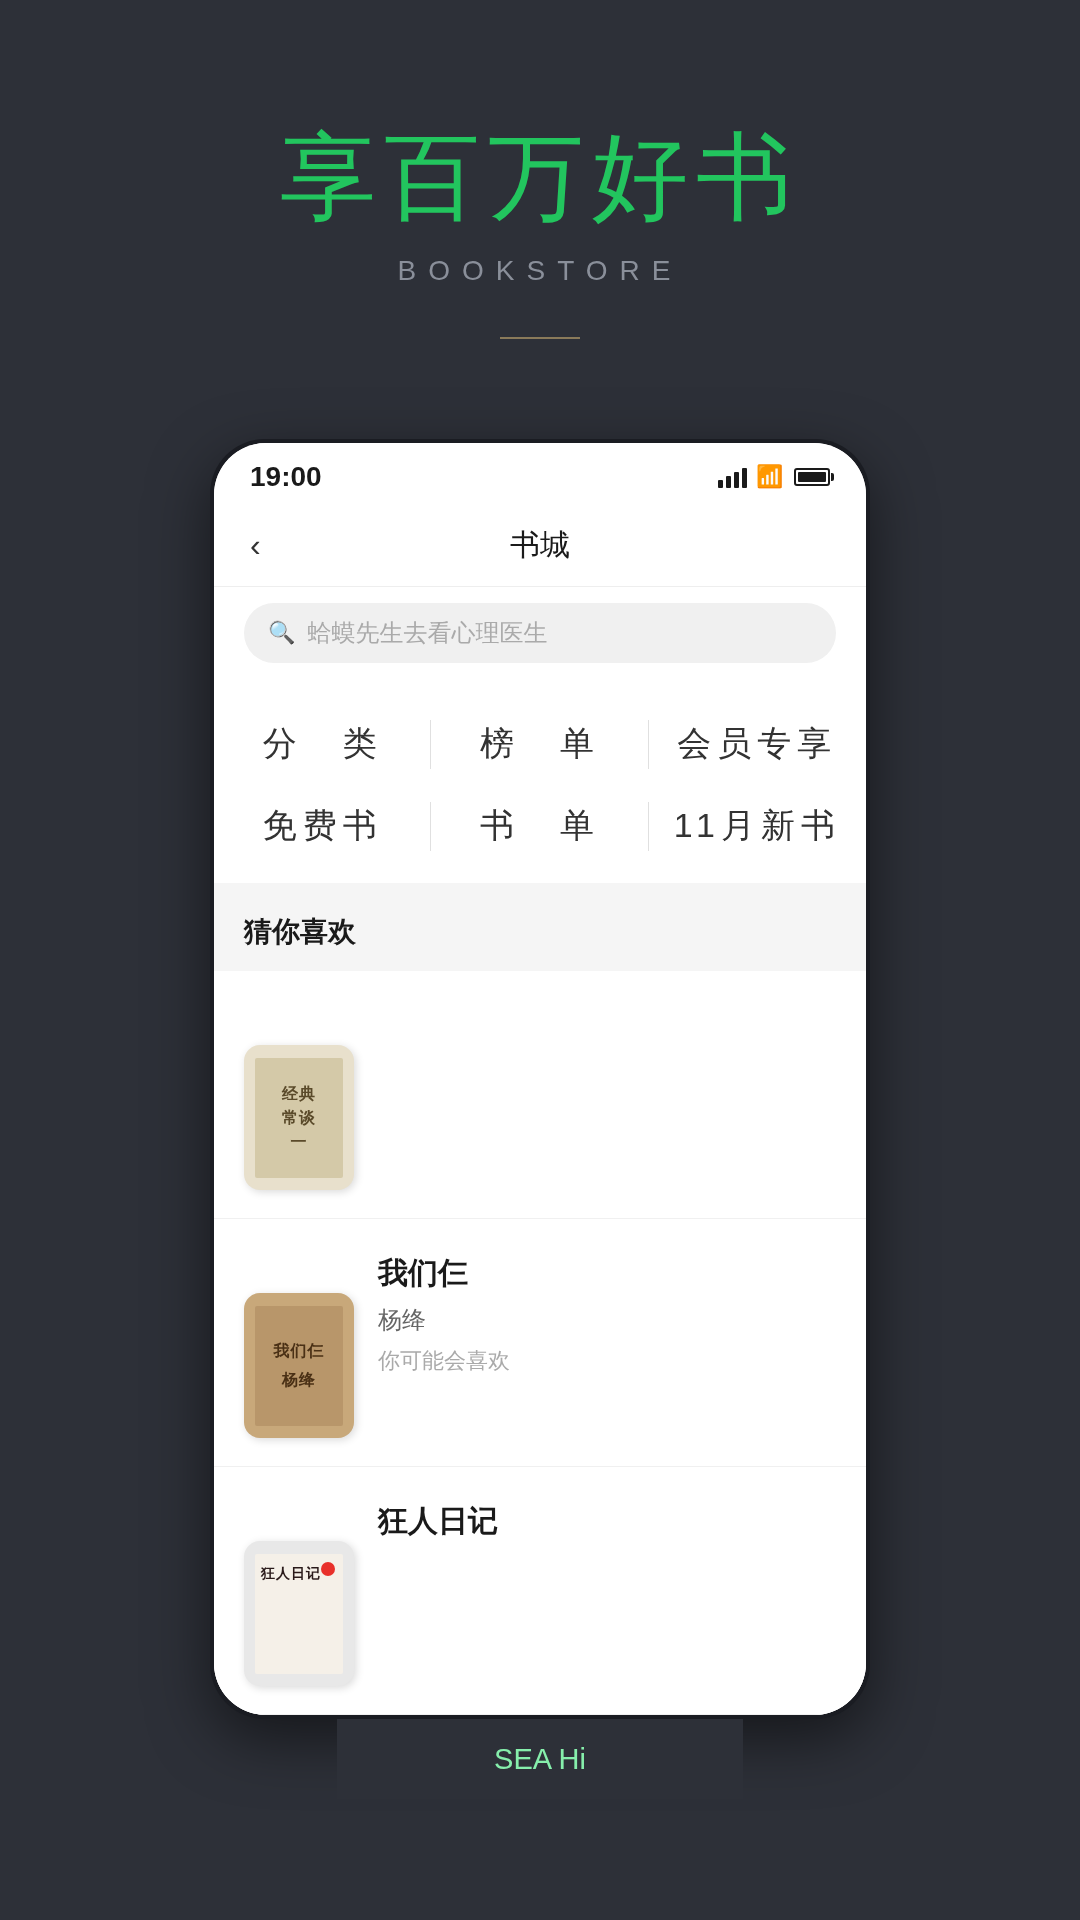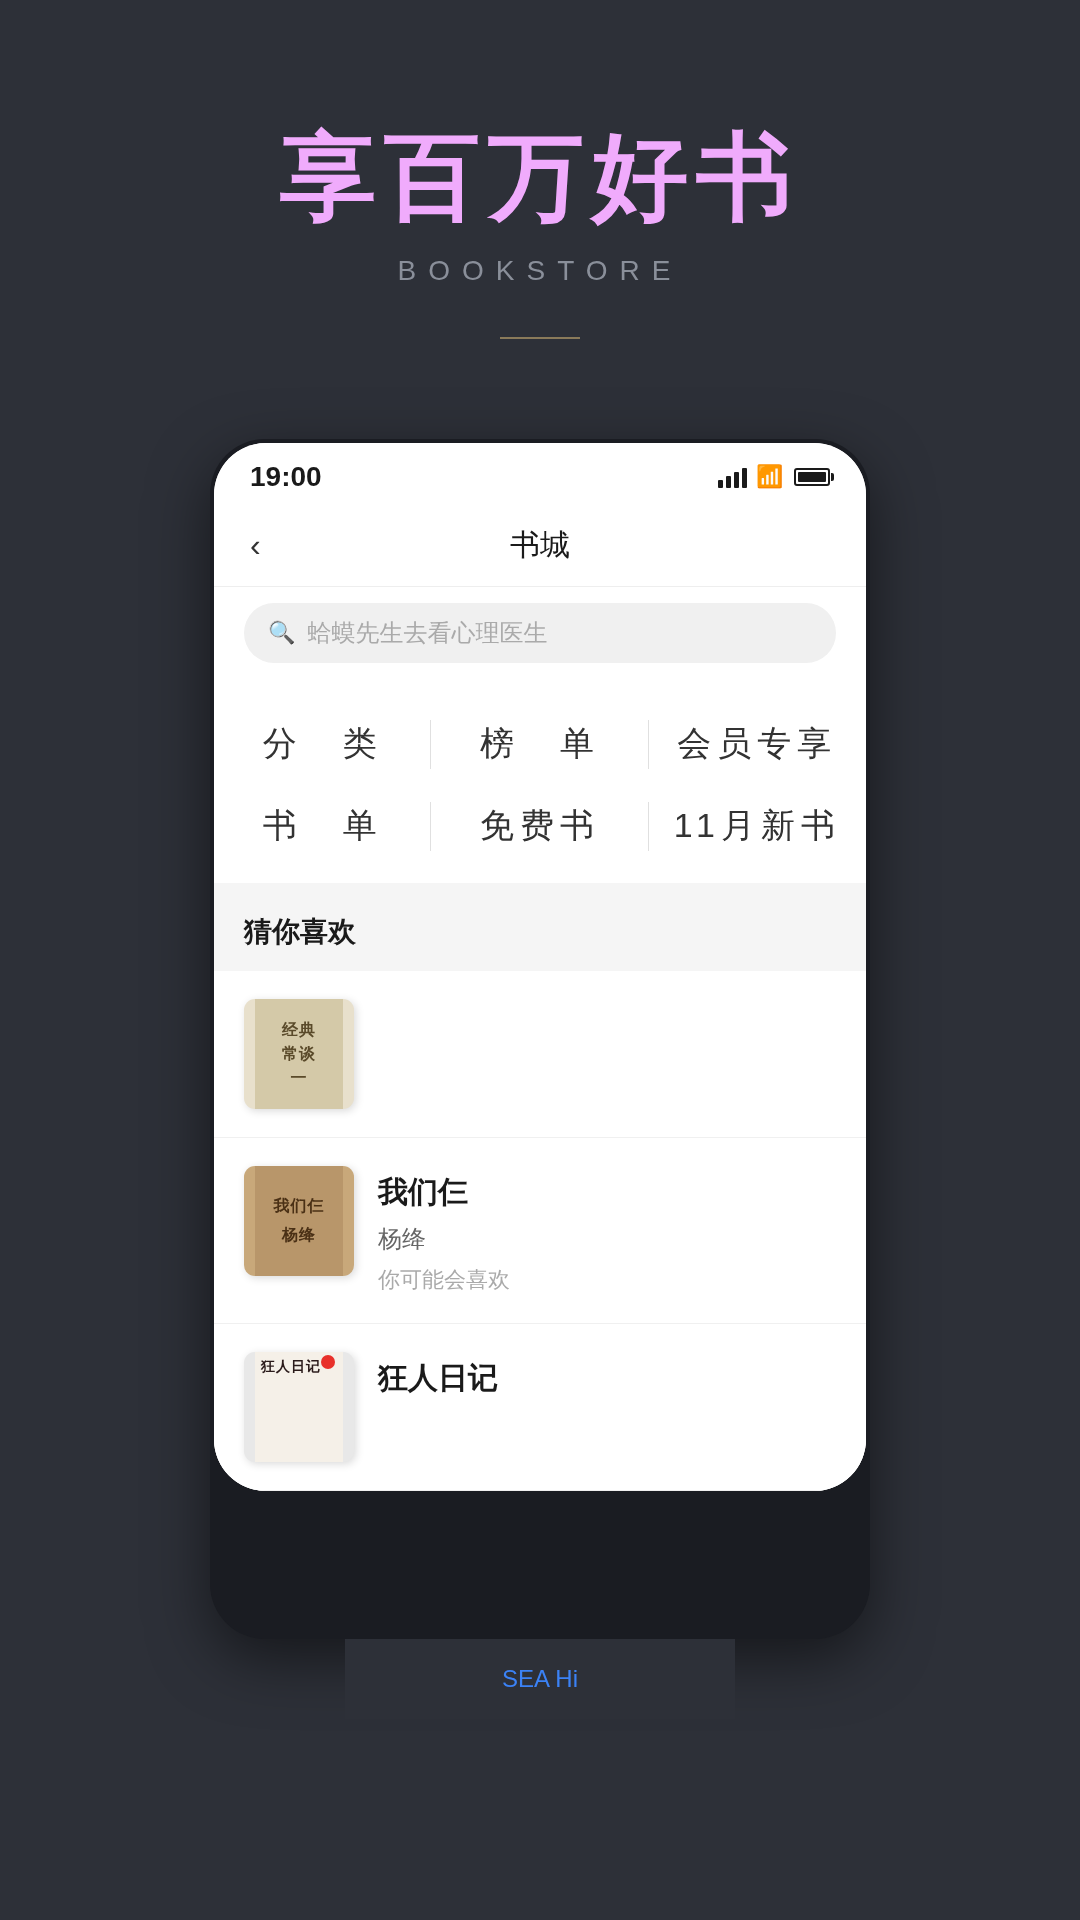--- a/index.html
+++ b/index.html
@@ -21,22 +21,22 @@
       width: 100%;
       display: flex;
       flex-direction: column;
       align-items: center;
       padding-top: 120px;
       padding-bottom: 60px;
     }
 
     .main-title {
       font-size: 96px;
-      font-weight: 700;
-      color: #f0abfc;
+      font-weight: 400;
+      color: #22c55e;
       letter-spacing: 8px;
       line-height: 1.2;
       font-family: "PingFang SC", "STSong", serif;
     }
 
     .subtitle {
       font-size: 28px;
       color: #8a8f9a;
       letter-spacing: 12px;
       margin-top: 20px;
@@ -245,25 +245,26 @@
       display: flex;
       align-items: flex-start;
       padding: 28px 30px;
       border-bottom: 1px solid #f0f0f0;
       gap: 24px;
       cursor: pointer;
     }
 
     .book-cover {
       width: 110px;
-      height: 110px;
-      border-radius: 11px;
+      height: 145px;
+      border-radius: 16px;
       flex-shrink: 0;
       overflow: hidden;
       box-shadow: 2px 2px 8px rgba(0,0,0,0.15);
+      margin-top: 46px;
     }
 
     .book-cover-1 {
       background-color: #e8e0cc;
       display: flex;
       align-items: center;
       justify-content: center;
     }
 
     .book-cover-1-inner {
@@ -381,22 +382,22 @@
     .bottom-partial {
       background-color: #2d3038;
       height: 80px;
       display: flex;
       align-items: center;
       justify-content: flex-start;
       padding: 0 157px;
     }
 
     .bottom-text {
-      color: #3b82f6;
-      font-size: 24px;
+      color: #86efac;
+      font-size: 29px;
     }
   </style>
 </head>
 <body>
 
 <div class="header-section">
   <h1 class="main-title">享百万好书</h1>
   <div class="subtitle">BOOKSTORE</div>
   <div class="divider-line"></div>
 </div>
@@ -429,22 +430,22 @@
       <div class="search-bar">
         <span class="search-icon-wrapper">🔍</span>
         <span class="search-placeholder">蛤蟆先生去看心理医生</span>
       </div>
     </div>
 
     <div class="category-menu">
       <div class="category-item">分　类</div>
       <div class="category-item">榜　单</div>
       <div class="category-item">会员专享</div>
+      <div class="category-item">免费书</div>
       <div class="category-item">书　单</div>
-      <div class="category-item">免费书</div>
       <div class="category-item">11月新书</div>
     </div>
 
     <div class="recommendation-section">
       <div class="section-title">猜你喜欢</div>
 
       <div class="book-list">
 
         <div class="book-item">
           <div class="book-cover book-cover-1">

